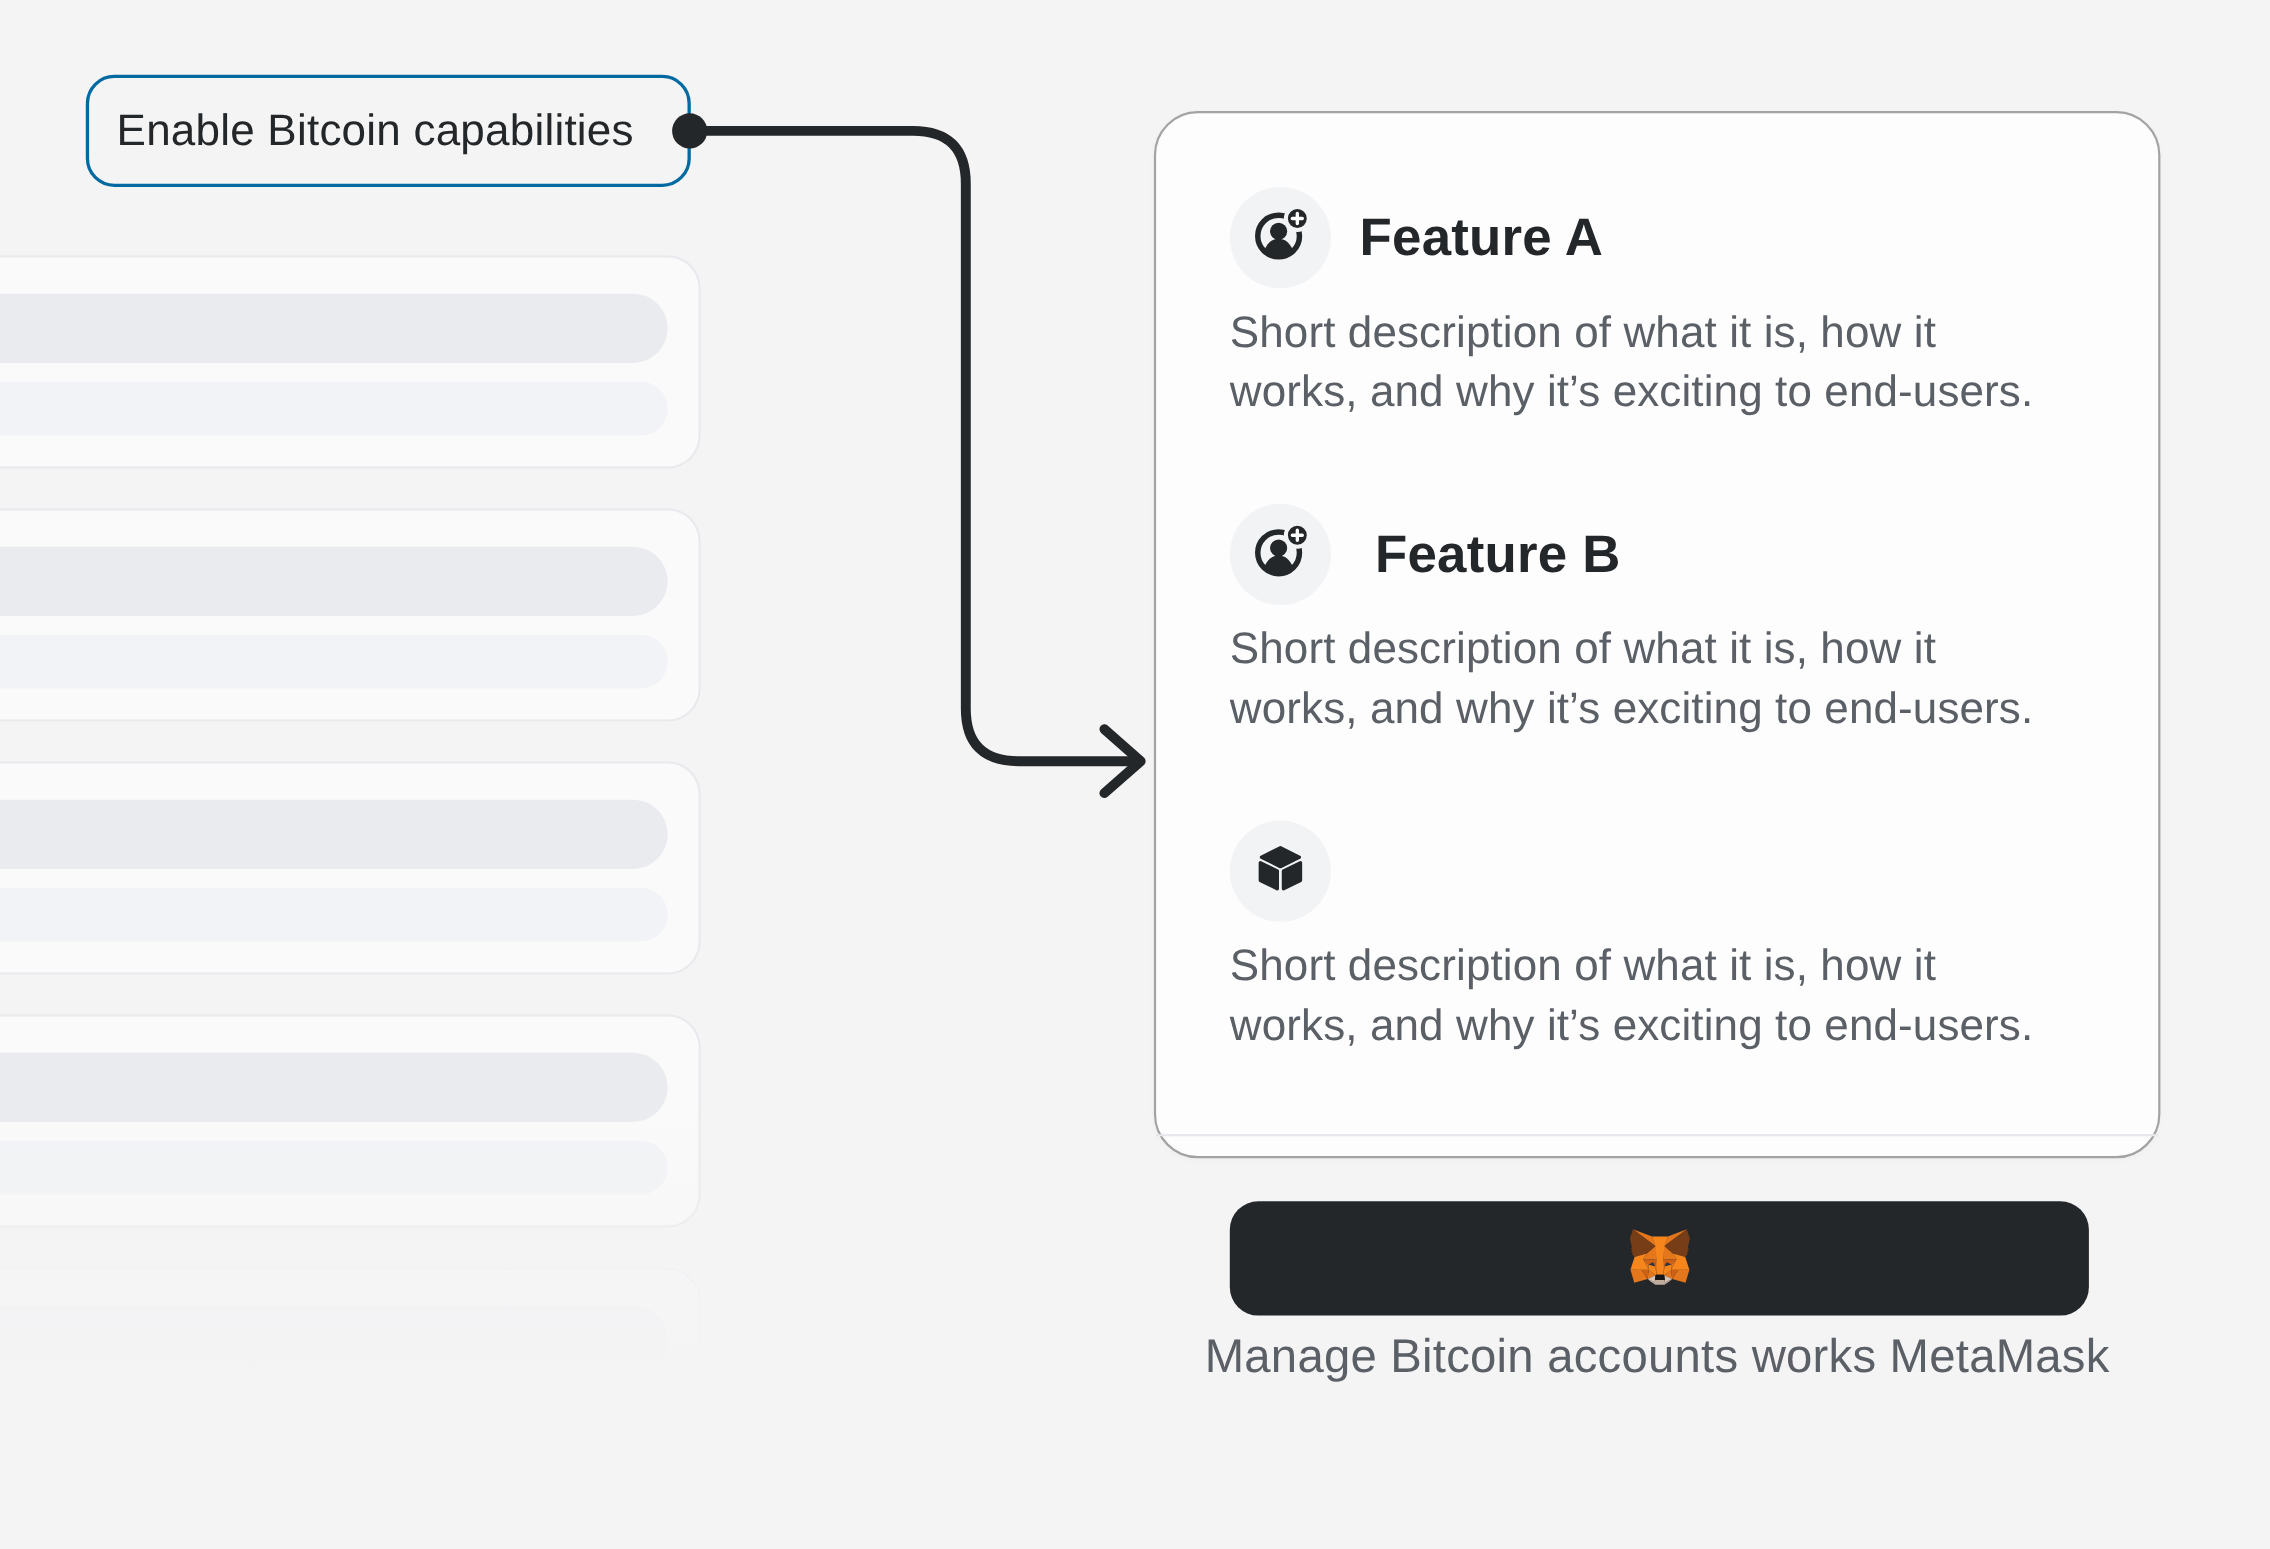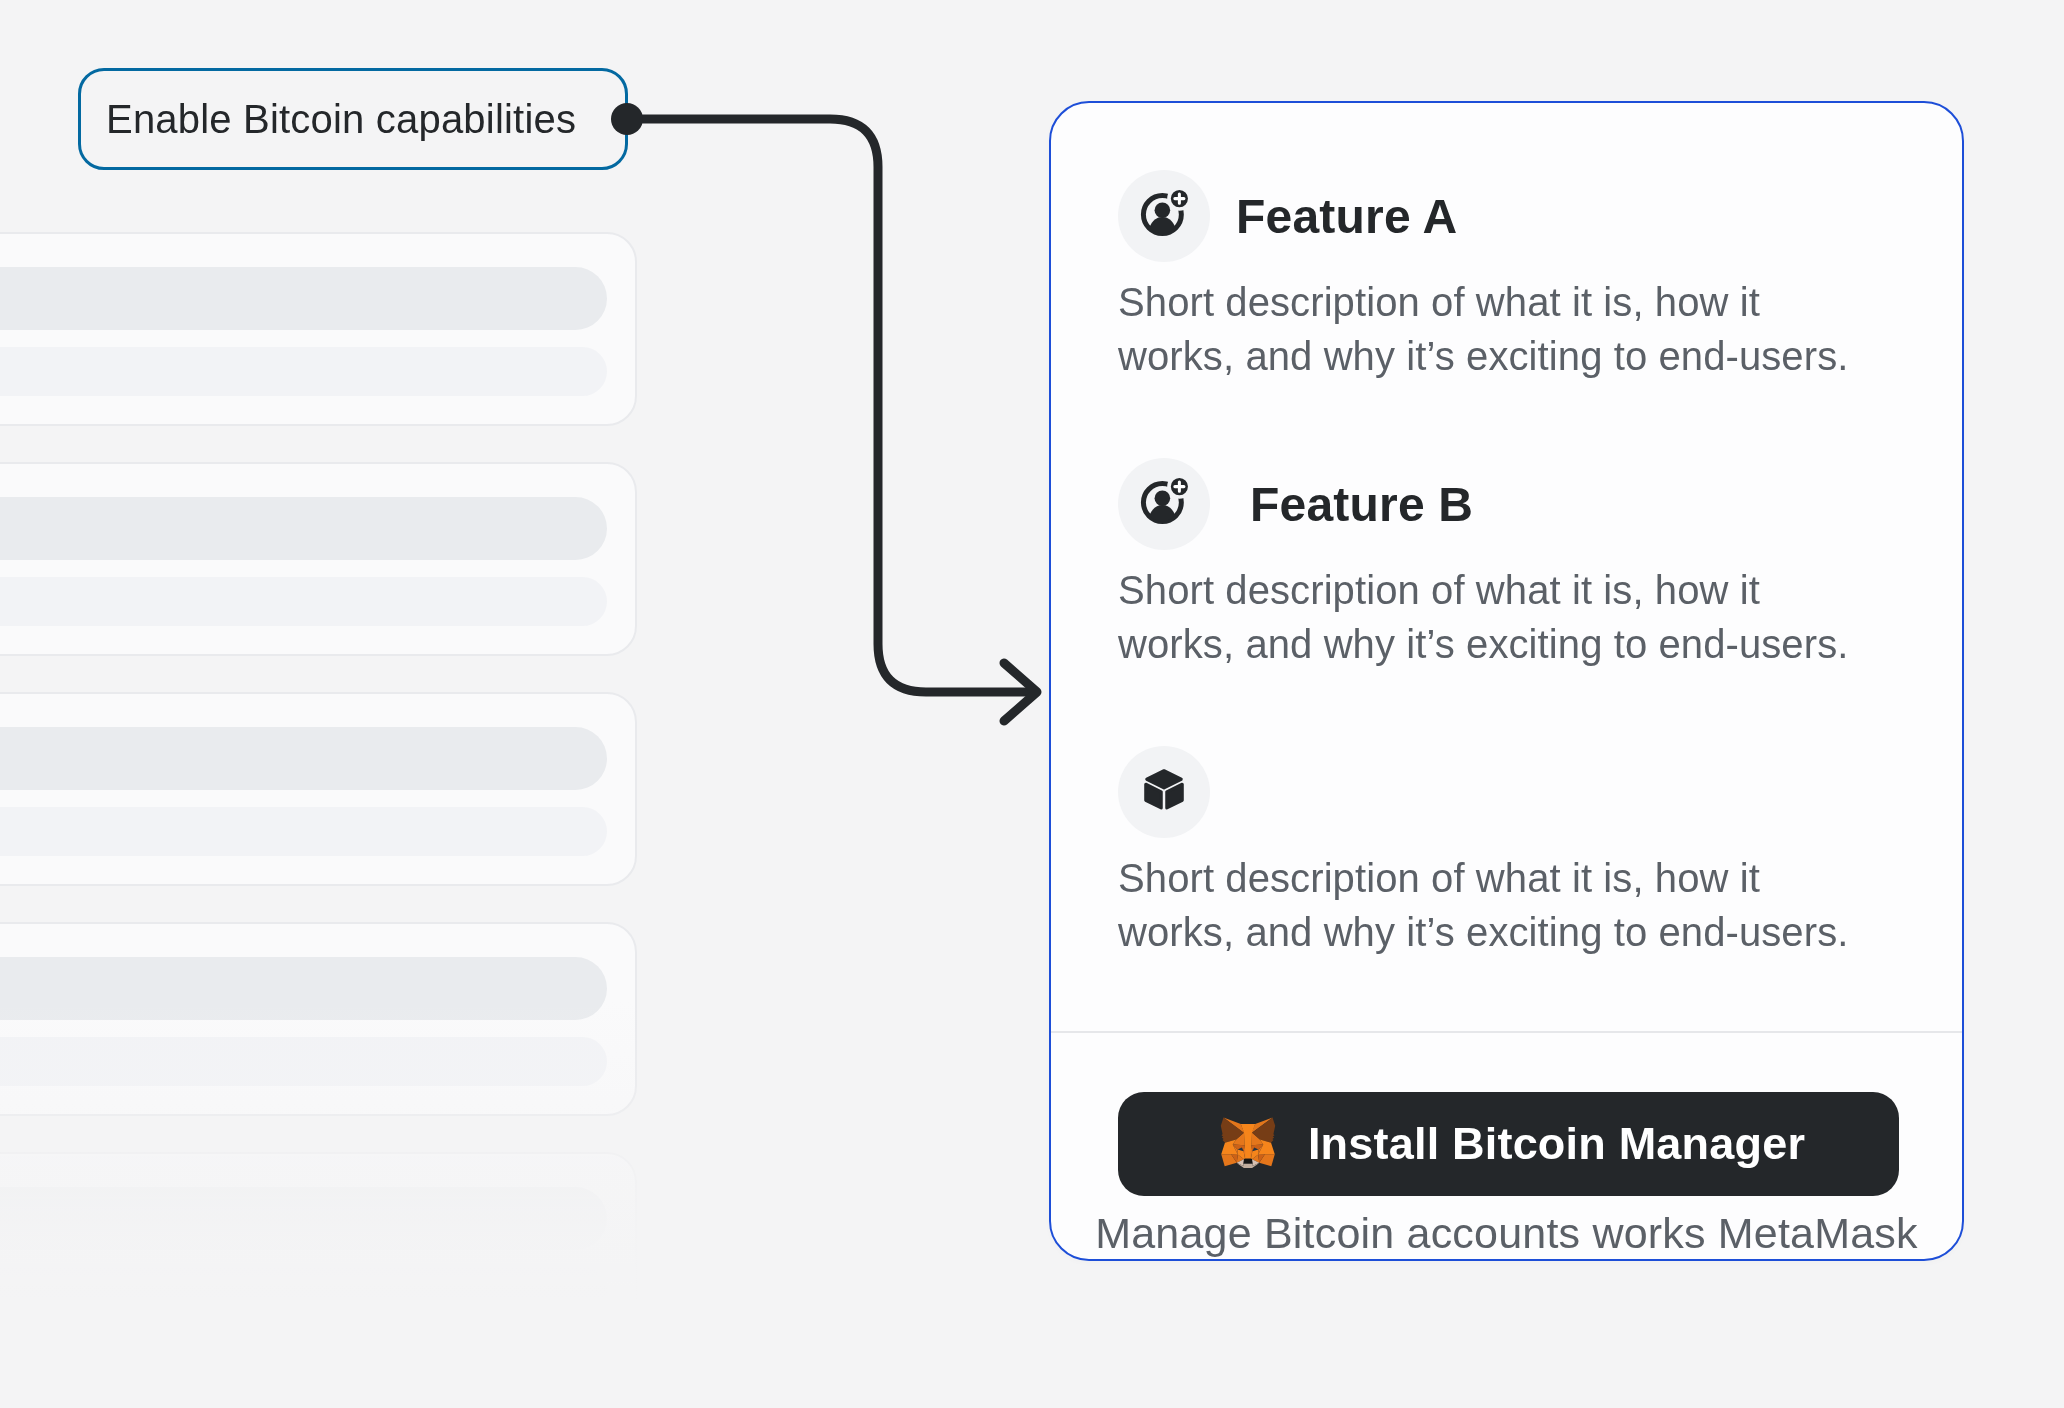--- a/index.html
+++ b/index.html
@@ -51,23 +51,23 @@
     white-space: nowrap;
   }
   .connector-dot {
     position: absolute; left: 611px; top: 103px; width: 32px; height: 32px;
     background: #24272a; border-radius: 50%;
   }
   svg.connector { position: absolute; left: 0; top: 0; pointer-events: none; }
 
   
   .card {
-    position: absolute; left: 1049px; top: 101px; width: 915px; height: 1160px;
+    position: absolute; left: 1049px; top: 101px; width: 915px; height: 952px;
     background: #fdfdfe;
-    border: 2px solid #1d4ed8;
+    border: 2px solid #a3a3a3;
     border-radius: 40px;
     box-sizing: border-box;
     box-shadow: 0 2px 6px rgba(0,0,0,0.02);
   }
   .feature-row {
     position: absolute; left: 67px; height: 92px;
     display: flex; align-items: center; gap: 26px;
   }
   .row-a { top: 67px; } .row-b { top: 355px; gap: 40px; } .row-c { top: 643px; }
   .icon-circle {
@@ -232,19 +232,18 @@
           <polygon fill="#F6851B" points="110.6,185.2 111.4,208.1 140.6,230.9 145.4,227.6 138.8,193.5"></polygon>
           <polygon fill="#C0AD9E" points="180.3,262.3 180.6,253 178.1,250.8 140.4,250.8 138.1,253 138.3,262.3 106.8,247.4 117.8,256.4 140.1,271.9 178.4,271.9 200.8,256.4 211.8,247.4"></polygon>
           <polygon fill="#161616" points="177.9,230.9 173.1,227.6 145.4,227.6 140.6,230.9 138.1,253 140.4,250.8 178.1,250.8 180.6,253"></polygon>
           <polygon fill="#763D16" points="278.3,114.2 286.8,73.4 274.1,35.5 177.9,106.9 214.9,138.2 267.2,153.5 278.8,140 273.8,136.4 281.8,129.1 275.6,124.3 283.6,118.2"></polygon>
           <polygon fill="#763D16" points="31.8,73.4 40.3,114.2 34.9,118.2 42.9,124.3 36.8,129.1 44.8,136.4 39.8,140 51.3,153.5 103.6,138.2 140.6,106.9 44.4,35.5"></polygon>
           <polygon fill="#F6851B" points="267.2,153.5 214.9,138.2 230.8,162.1 207.1,208.1 238.3,207.7 284.8,207.7"></polygon>
           <polygon fill="#F6851B" points="103.6,138.2 51.3,153.5 33.9,207.7 80.3,207.7 111.4,208.1 87.8,162.1"></polygon>
           <polygon fill="#F6851B" points="174.6,164.6 177.9,106.9 193.1,65.8 125.6,65.8 140.6,106.9 144.1,164.6 145.3,182.8 145.4,227.6 173.1,227.6 173.3,182.8"></polygon>
         </svg>
       </span>
-      <span class="btn-label">Install Bitcoin Manager</span>
     </button>
 
     <div class="card-caption">Manage Bitcoin accounts works MetaMask</div>
   </section>
 
 </div>
 
 </body></html>

